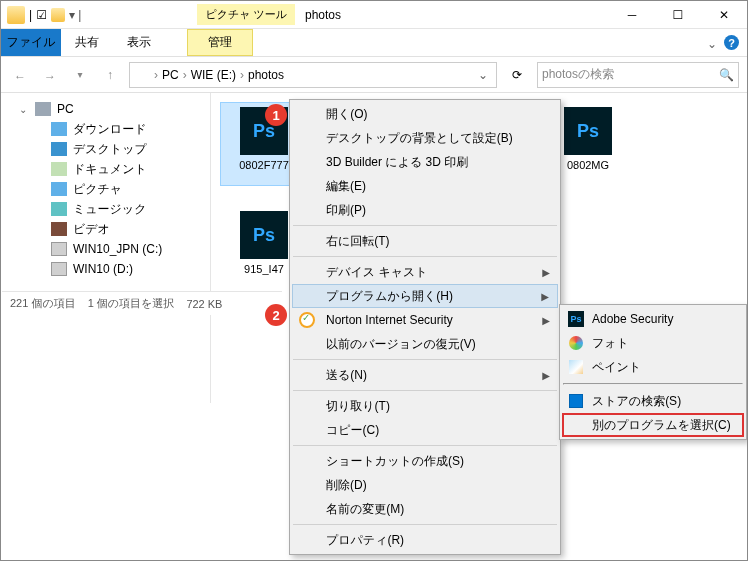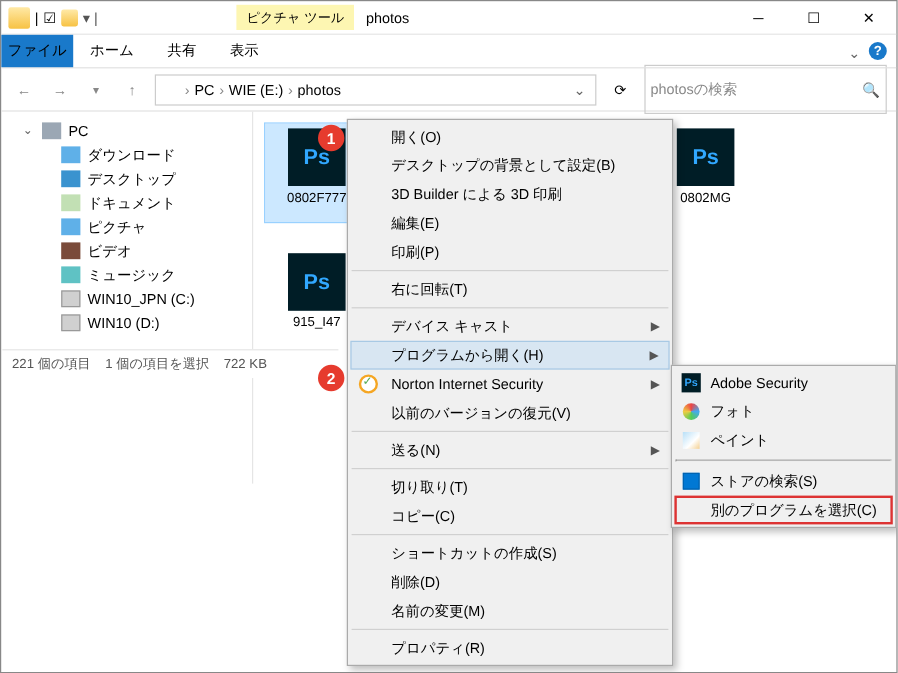--- a/index.html
+++ b/index.html
@@ -23,21 +23,21 @@
 .ribbon .help { position: absolute; right: 8px; top: 6px; width: 15px; height: 15px; border-radius: 50%; background: #1979ca; color:#fff; display:flex; align-items:center; justify-content:center; font-size:11px; font-weight:bold;}
 
 
 .addr { height: 36px; display: flex; align-items: center; gap: 8px; padding: 4px 8px; border-bottom: 1px solid #e1e1e1; }
 .navbtn { width: 22px; height: 22px; display: flex; align-items: center; justify-content: center; color: #888; }
 .breadcrumb { flex: 1; border: 1px solid #ccc; height: 26px; display: flex; align-items: center; padding: 0 4px; gap: 2px; }
 .breadcrumb .crumb { display: flex; align-items: center; white-space: nowrap; }
 .breadcrumb .sep { color: #888; padding: 0 2px; }
 .dropdown-btn { color: #666; padding-right: 4px;}
 .refresh { width: 24px; display: flex; align-items: center; justify-content: center; }
-.search { width: 202px; border: 1px solid #ccc; height: 41px; display: flex; align-items: center; padding: 0 4px; color: #888; }
+.search { width: 202px; border: 1px solid #ccc; height: 26px; display: flex; align-items: center; padding: 0 4px; color: #888; }
 .search .sicon { margin-left:auto; color:#555;}
 
 
 .main { display: flex; height: 310px; position:relative; }
 .sidebar { width: 210px; border-right: 1px solid #e5e5e5; padding: 6px 0; }
 .tree-item { height: 20px; display: flex; align-items: center; padding-left: 18px; gap: 6px; }
 .tree-item.child { padding-left: 50px; }
 .tree-item .twisty { color: #666; width: 10px; font-size: 10px; }
 .tree-item .ticon { width: 16px; height: 14px; display:inline-block; }
 .ic-pc { background: #9ba7b4; }
@@ -99,23 +99,23 @@
   <div class="title">photos</div>
   <div class="ctrl">
     <div>─</div>
     <div>☐</div>
     <div>✕</div>
   </div>
 </div>
 
 <div class="ribbon">
   <div class="file-tab">ファイル</div>
-  <div class="tab">ホーム</div>
   <div class="tab">共有</div>
   <div class="tab">表示</div>
+  <div class="tab tool">管理</div>
   <span class="expand" style="color:#666;">⌄</span>
   <div class="help">?</div>
 </div>
 
 <div class="addr">
   <div class="navbtn">←</div>
   <div class="navbtn">→</div>
   <div class="navbtn" style="font-size:10px;">▾</div>
   <div class="navbtn">↑</div>
   <div class="breadcrumb">
@@ -153,26 +153,26 @@
         </div>
         <div class="tree-item child">
           <span class="ticon ic-doc"></span>
           <span>ドキュメント</span>
         </div>
         <div class="tree-item child">
           <span class="ticon ic-pic"></span>
           <span>ピクチャ</span>
         </div>
         <div class="tree-item child">
+          <span class="ticon ic-music"></span>
+          <span>ミュージック</span>
+        </div>
+        <div class="tree-item child">
           <span class="ticon ic-video"></span>
           <span>ビデオ</span>
-        </div>
-        <div class="tree-item child">
-          <span class="ticon ic-music"></span>
-          <span>ミュージック</span>
         </div>
         <div class="tree-item child">
           <span class="ticon ic-drive"></span>
           <span>WIN10_JPN (C:)</span>
         </div>
         <div class="tree-item child">
           <span class="ticon ic-drive"></span>
           <span>WIN10 (D:)</span>
         </div>
       </div>

